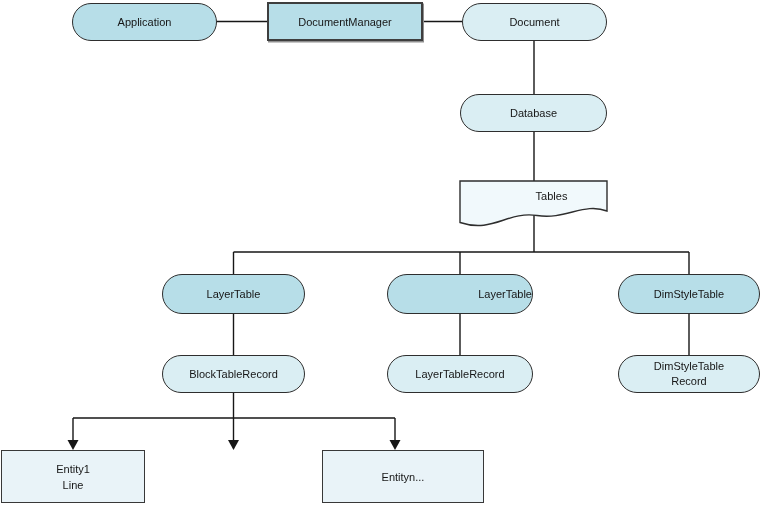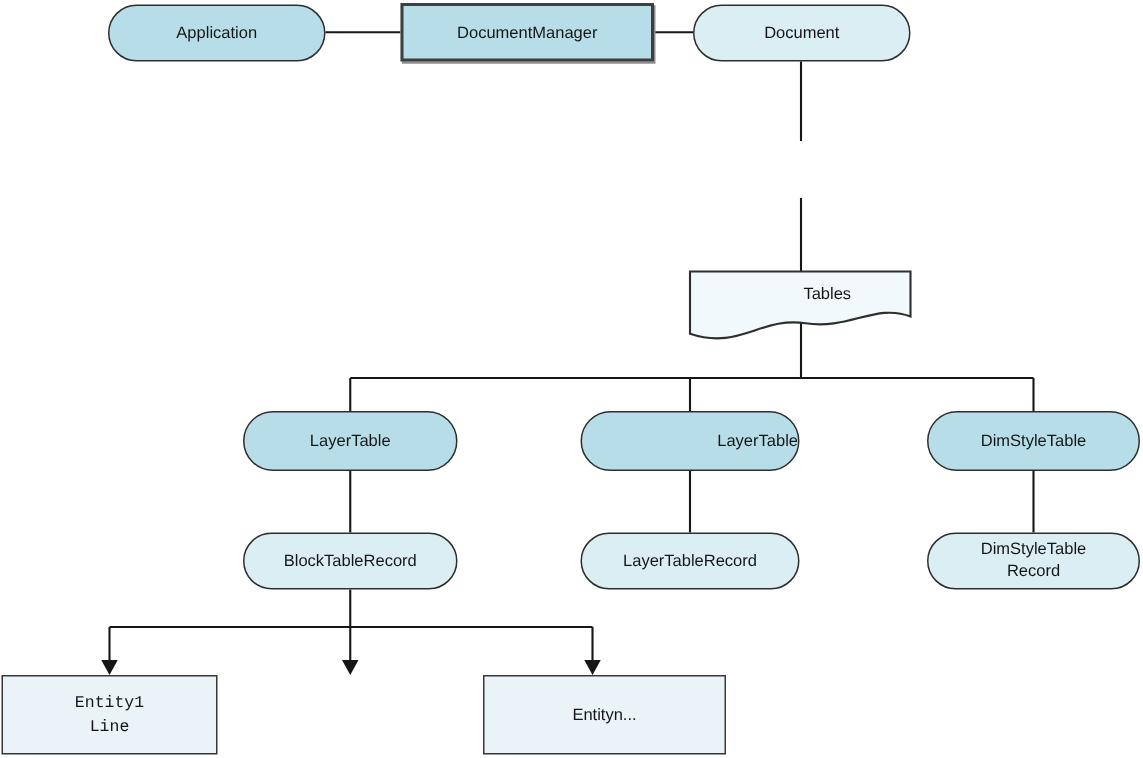--- a/index.html
+++ b/index.html
@@ -50,28 +50,31 @@
       <polygon points="228,440 239,440 233.5,450"></polygon>
       <polygon points="389.5,440 400.5,440 395,450"></polygon>
     </g>
     <path d="M460,181 L607,181 L607,211 C584,202 566,220 537,215.5 C507,211 493,233.5 460,222.5 Z" fill="#f1f9fc" stroke="#2e2e2e" stroke-width="1.4"></path>
   </svg>
 
   <div class="node stadium tone-medium" style="left:72px;top:3px;width:145px;height:38px;">
     <span>Application</span>
   </div>
 
-  <div class="node rect-node tone-medium" style="left:267px;top:2px;width:169px;height:39px;">
+  <div class="node rect-node tone-medium" style="left:267px;top:2px;width:156px;height:39px;">
     <span>DocumentManager</span>
   </div>
 
   <div class="node stadium tone-light" style="left:462px;top:3px;width:145px;height:38px;">
     <span>Document</span>
   </div>
 
+  <div class="node stadium tone-light" style="left:460px;top:94px;width:147px;height:38px;">
+    <span>Database</span>
+  </div>
 
   <div class="node tables-label" style="left:460px;top:184px;width:147px;height:24px;">
     <span>Tables</span>
   </div>
 
   <div class="node stadium tone-medium" style="left:162px;top:274px;width:143px;height:40px;">
     <span>LayerTable</span>
   </div>
 
   <div class="node stadium tone-medium" style="left:387px;top:274px;width:146px;height:40px;justify-content:flex-end;">
@@ -88,21 +91,21 @@
 
   <div class="node stadium tone-light" style="left:387px;top:355px;width:146px;height:38px;">
     <span>LayerTableRecord</span>
   </div>
 
   <div class="node stadium tone-light" style="left:618px;top:355px;width:142px;height:38px;line-height:15px;">
     <span>DimStyleTable
 Record</span>
   </div>
 
-  <div class="node entity tone-pale" style="left:1px;top:450px;width:144px;height:53px;font-family:Liberation Mono, monospace;">
+  <div class="node entity tone-pale" style="left:1px;top:450px;width:144px;height:53px;">
     <span>Entity1
 Line</span>
   </div>
 
 
   <div class="node entity tone-pale" style="left:322px;top:450px;width:162px;height:53px;">
     <span>Entityn...</span>
   </div>
 
 </div>

